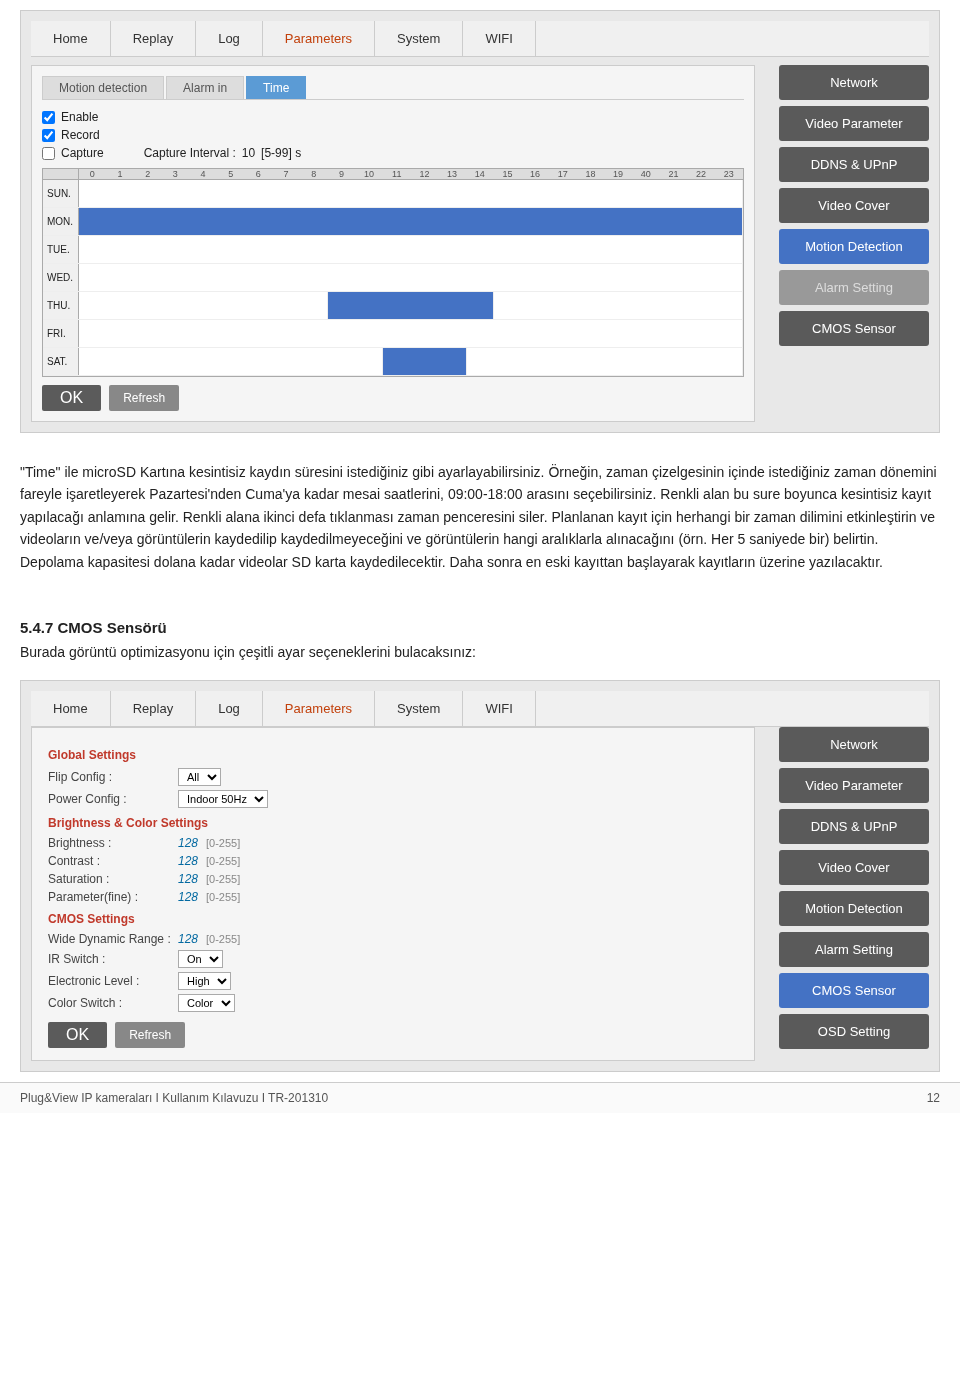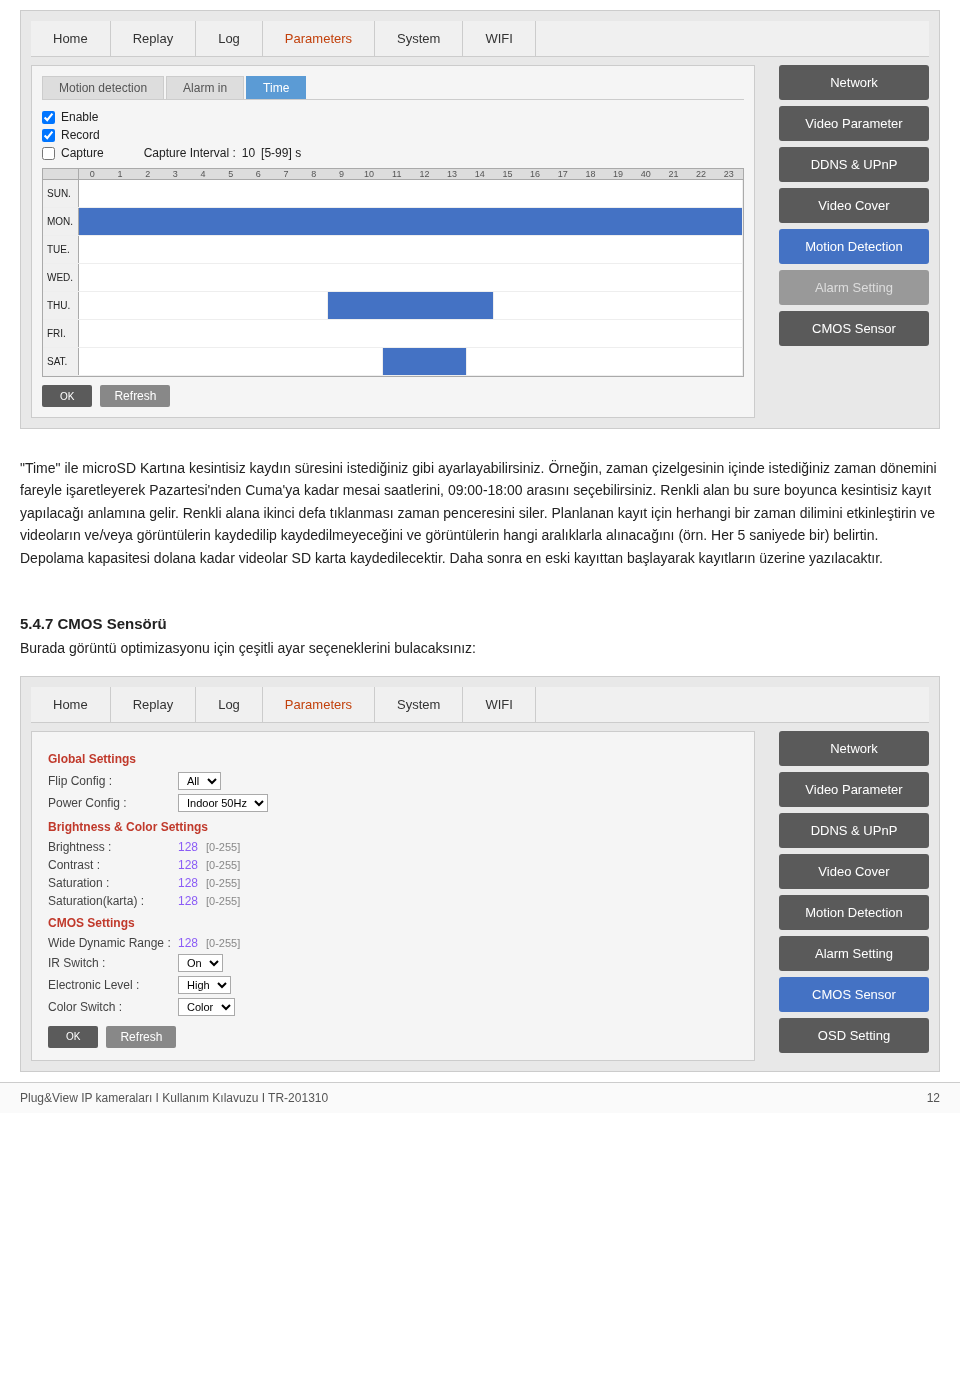--- a/index.html
+++ b/index.html
@@ -155,21 +155,21 @@
     .panel-buttons {
       display: flex;
       gap: 8px;
       margin-top: 6px;
     }
     .btn-ok {
       background: #5b5b5b;
       color: #fff;
       border: none;
       padding: 4px 18px;
-      font-size: 10px;
+      font-size: 16px;
       cursor: pointer;
       border-radius: 2px;
     }
     .btn-refresh {
       background: #888;
       color: #fff;
       border: none;
       padding: 4px 14px;
       font-size: 12px;
       cursor: pointer;
@@ -254,22 +254,23 @@
       display: flex;
       align-items: center;
       margin-bottom: 4px;
       font-size: 12px;
     }
     .settings-label {
       width: 130px;
       color: #444;
     }
     .settings-value {
-      color: #8b5cf6;
+      color: #0369a1;
       margin-right: 8px;
+      font-style: italic;
     }
     .settings-range {
       color: #888;
       font-size: 11px;
     }
     .settings-select {
       border: 1px solid #aaa;
       background: #fff;
       font-size: 11px;
       padding: 1px 4px;
@@ -440,21 +441,21 @@
 
   <div class="top-nav">
     <div class="top-nav-tab">Home</div>
     <div class="top-nav-tab">Replay</div>
     <div class="top-nav-tab">Log</div>
     <div class="top-nav-tab active">Parameters</div>
     <div class="top-nav-tab">System</div>
     <div class="top-nav-tab">WIFI</div>
   </div>
 
-  <div class="screenshot-inner" style="margin-top: 8px;">
+  <div class="screenshot-inner" style="">
 
     <div class="cmos-main-panel">
 
       <div class="settings-section-title">Global Settings</div>
       <div class="settings-row">
         <span class="settings-label">Flip Config :</span>
         <select class="settings-select">
           <option>All</option>
         </select>
       </div>
@@ -475,21 +476,21 @@
         <span class="settings-label">Contrast :</span>
         <span class="settings-value">128</span>
         <span class="settings-range">[0-255]</span>
       </div>
       <div class="settings-row">
         <span class="settings-label">Saturation :</span>
         <span class="settings-value">128</span>
         <span class="settings-range">[0-255]</span>
       </div>
       <div class="settings-row">
-        <span class="settings-label">Saturation(karta) :</span>
+        <span class="settings-label">Parameter(fine) :</span>
         <span class="settings-value">128</span>
         <span class="settings-range">[0-255]</span>
       </div>
 
       <div class="settings-section-title">CMOS Settings</div>
       <div class="settings-row">
         <span class="settings-label">Wide Dynamic Range :</span>
         <span class="settings-value">128</span>
         <span class="settings-range">[0-255]</span>
       </div>

